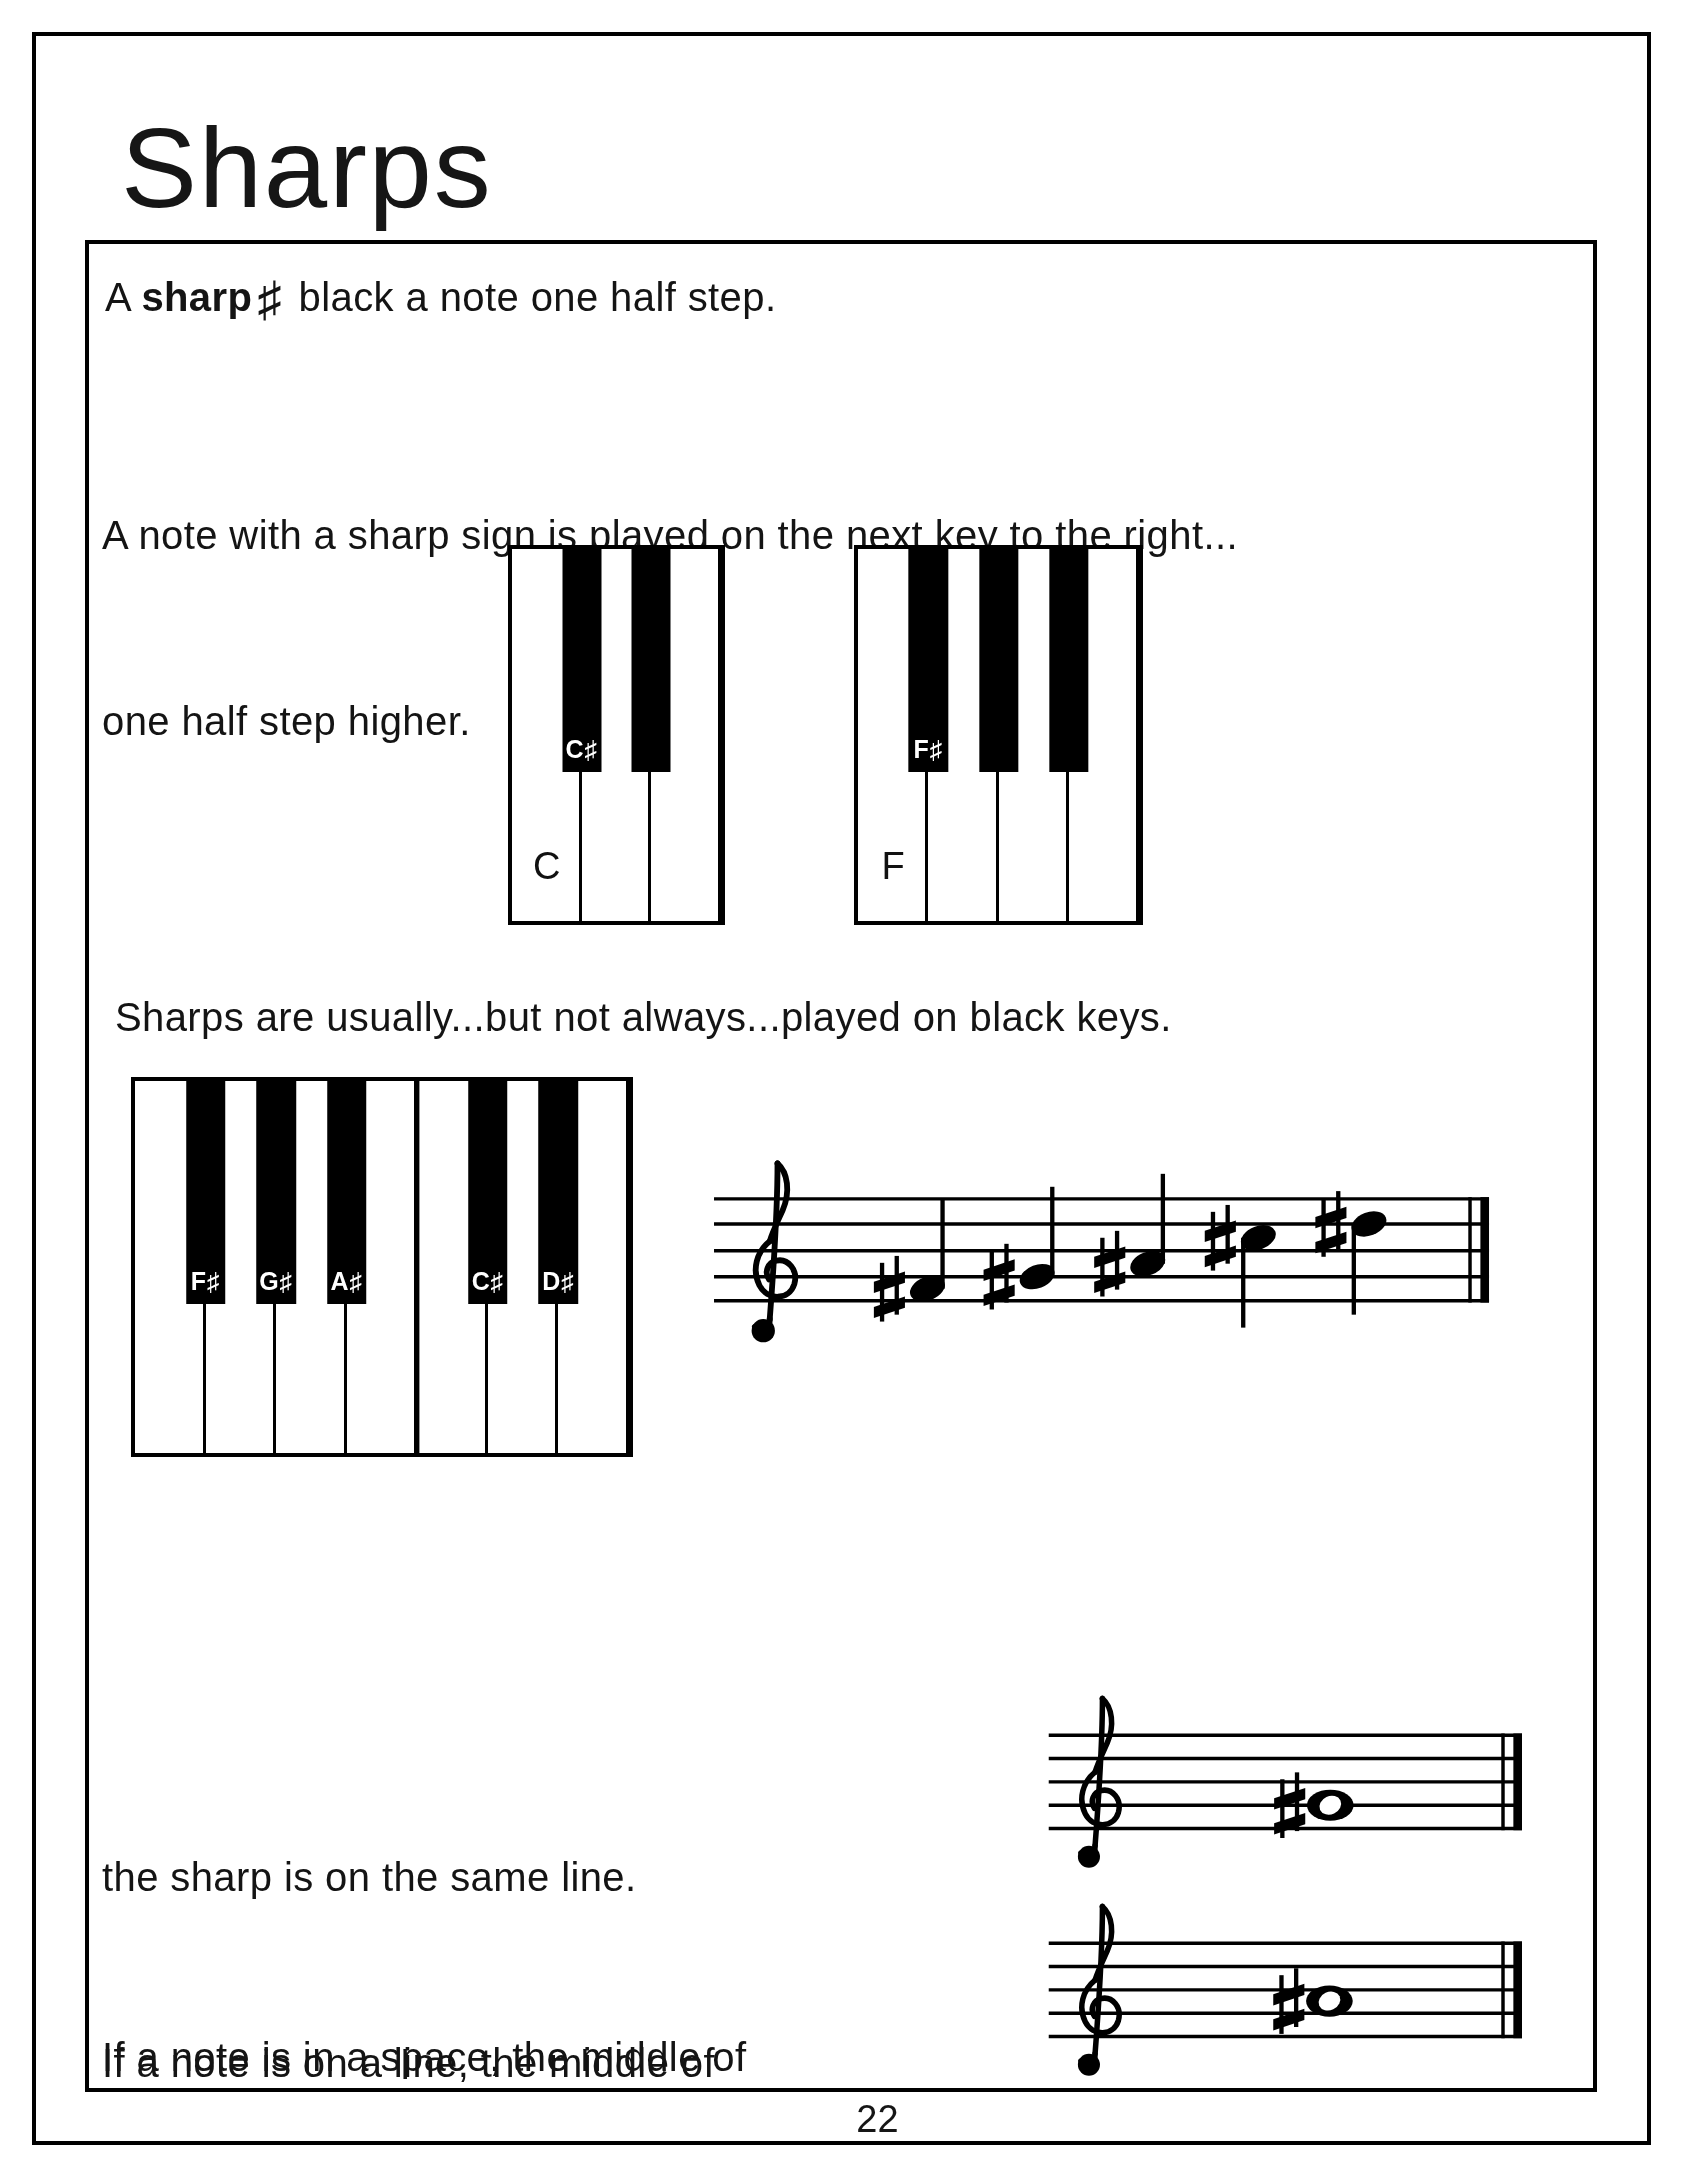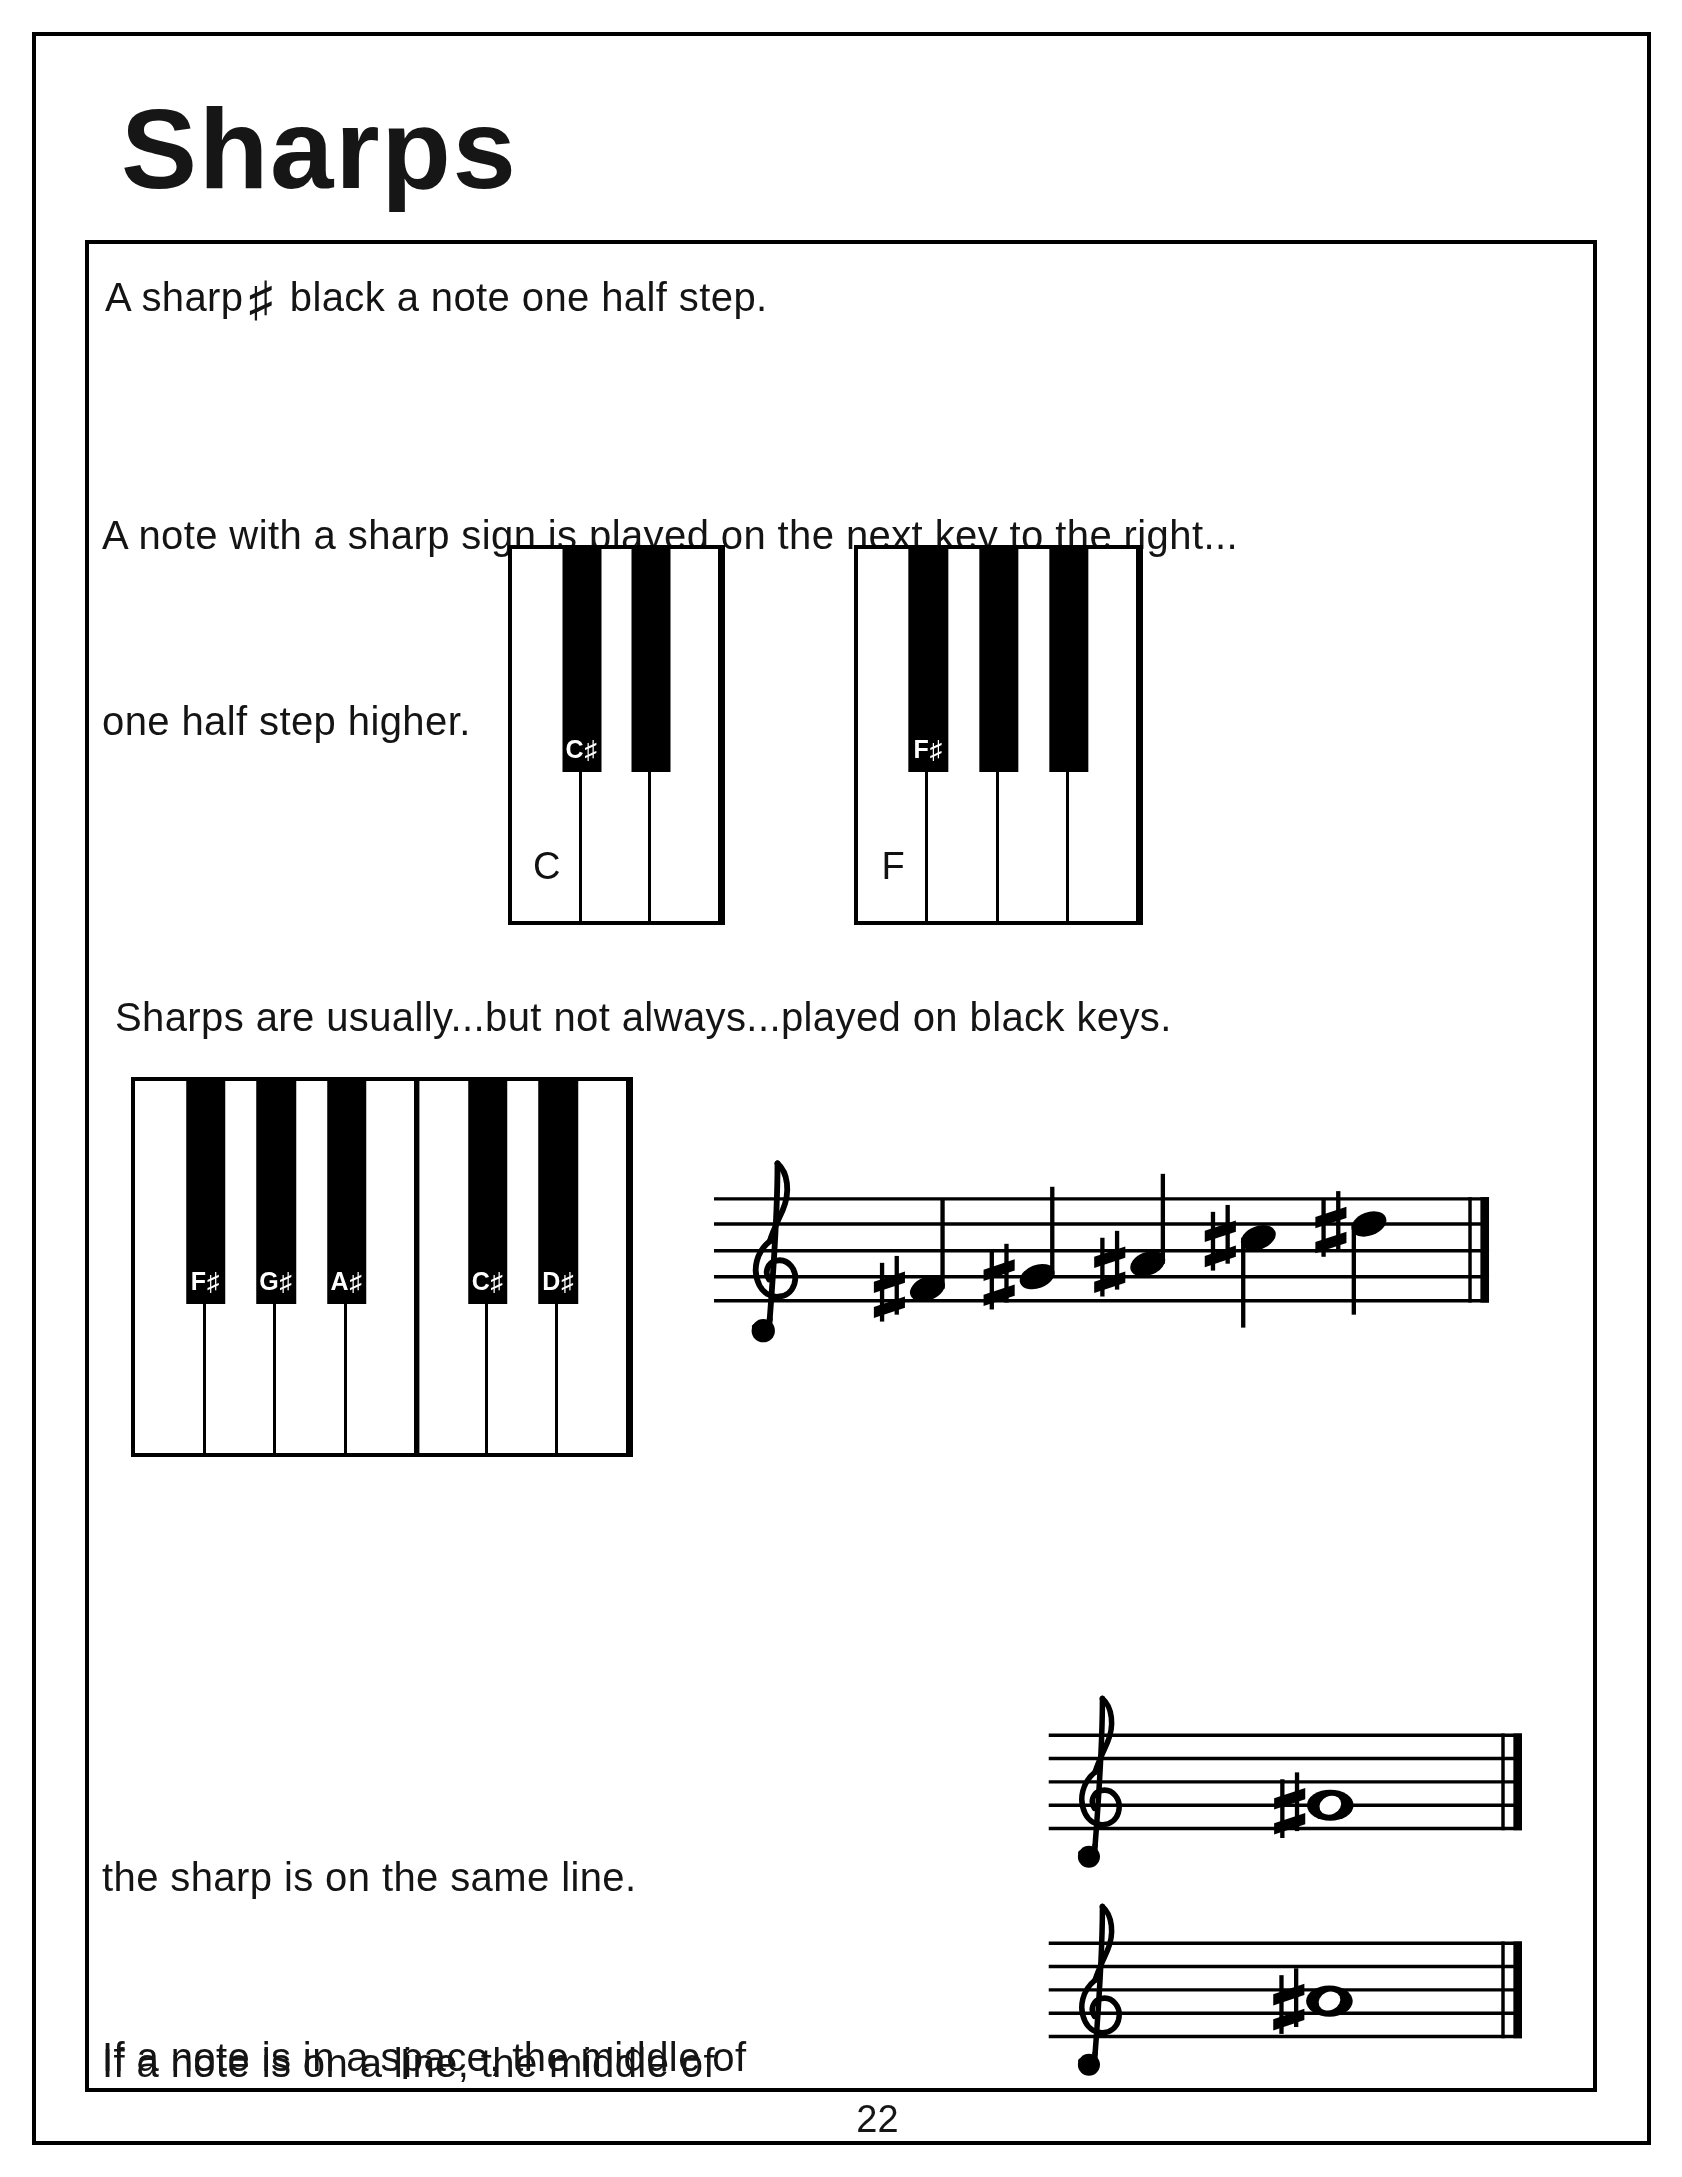--- a/index.html
+++ b/index.html
@@ -1,25 +1,25 @@
 <!DOCTYPE html>
 <html style="font-size:14px"><head>
 <meta charset="utf-8">
 <style>
   html,body{margin:0;padding:0;background:#fff;}
   #page{position:relative;width:1683px;height:2177px;background:#fff;
         font-family:"Liberation Sans",sans-serif;color:#111;overflow:hidden;}
   .abs{position:absolute;}
   #outer-border{left:32px;top:32px;width:1619px;height:2113px;border:4.3px solid #000;box-sizing:border-box;}
-  #page-title{left:121px;top:83px;font-size:114px;font-weight:700;letter-spacing:1.7px;color:#161616;}
+  #page-title{left:121px;top:102px;font-size:114px;font-weight:400;letter-spacing:1.7px;color:#161616;}
   #content-box{left:85px;top:240px;width:1512px;height:1852px;border:4.3px solid #000;box-sizing:border-box;}
   .para{font-size:40px;letter-spacing:0.4px;line-height:62px;white-space:pre;color:#141414;}
   #intro{left:105px;top:266px;}
   #intro .sharp-sign{font-size:48px;font-weight:700;vertical-align:-3.5px;padding:0 5.2px;}
-  #intro b{font-weight:400;}
+  #intro b{font-weight:700;}
   #para-nextkey{left:102px;top:380px;}
   #caption-black-keys{left:115px;top:986px;}
   #para-written{left:102px;top:1529px;}
   #para-online{left:102px;top:1722px;}
   #para-inspace{left:102px;top:1902px;}
   .keyboard{box-sizing:border-box;border:4.3px solid #000;background:#fff;display:flex;}
   #kb-c{left:508px;top:545px;width:217px;height:380px;}
   #kb-f{left:854px;top:545px;width:289px;height:380px;}
   #kb-big{left:131px;top:1077px;width:502px;height:380px;}
   .wkey{flex:1;border-right:3.5px solid #000;background:#fff;}

